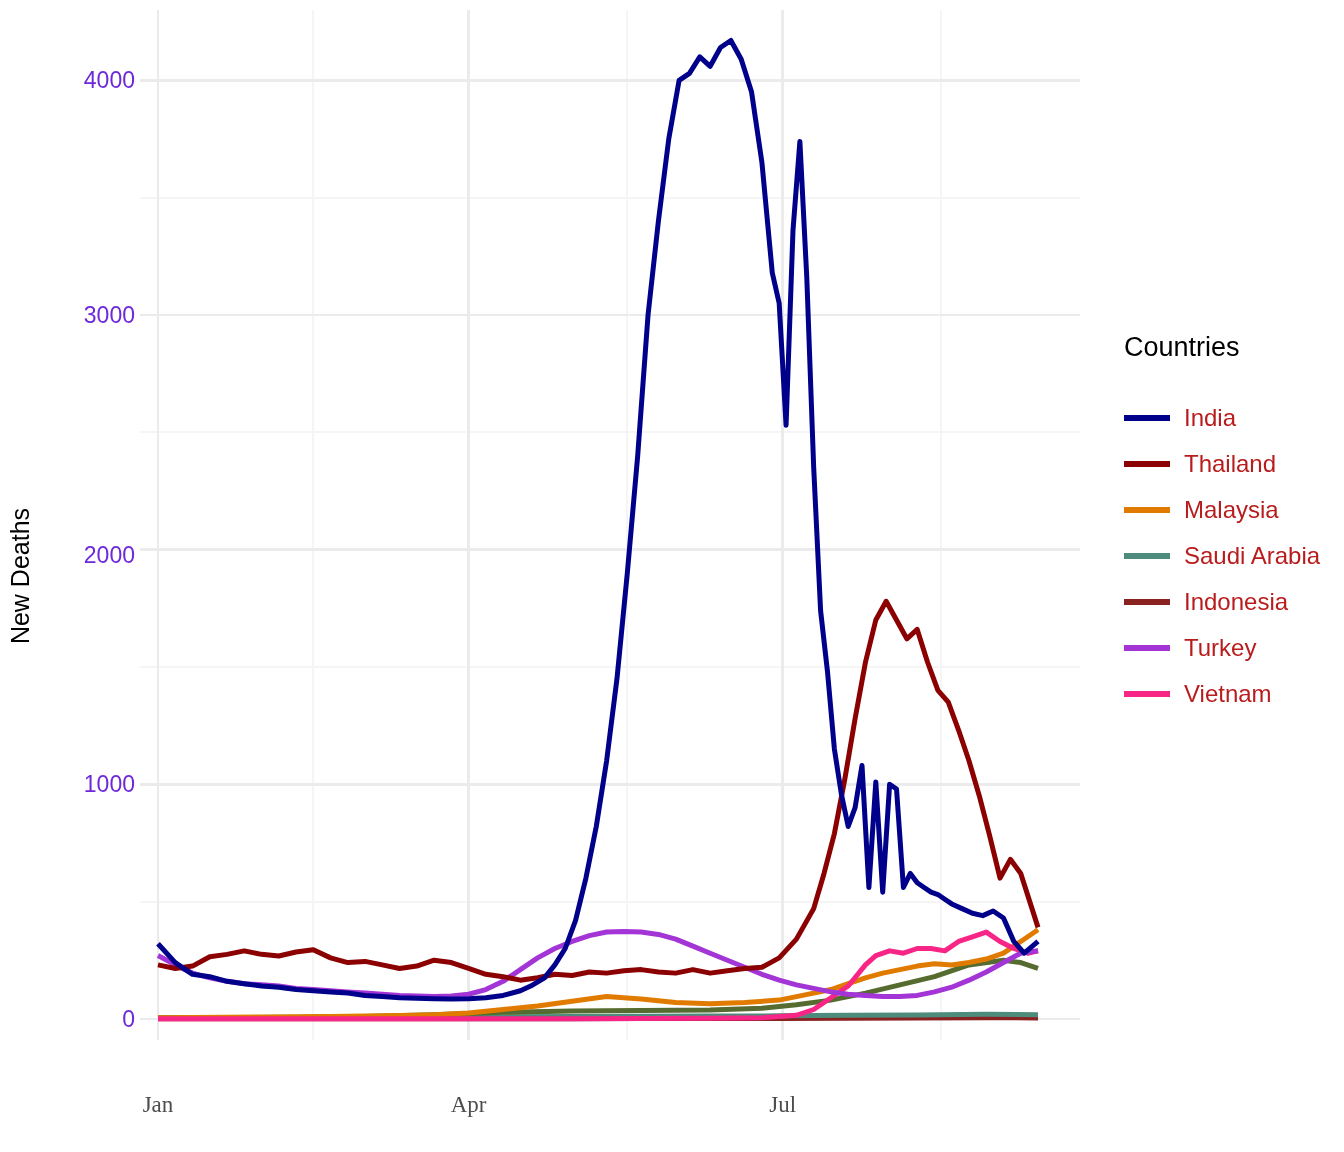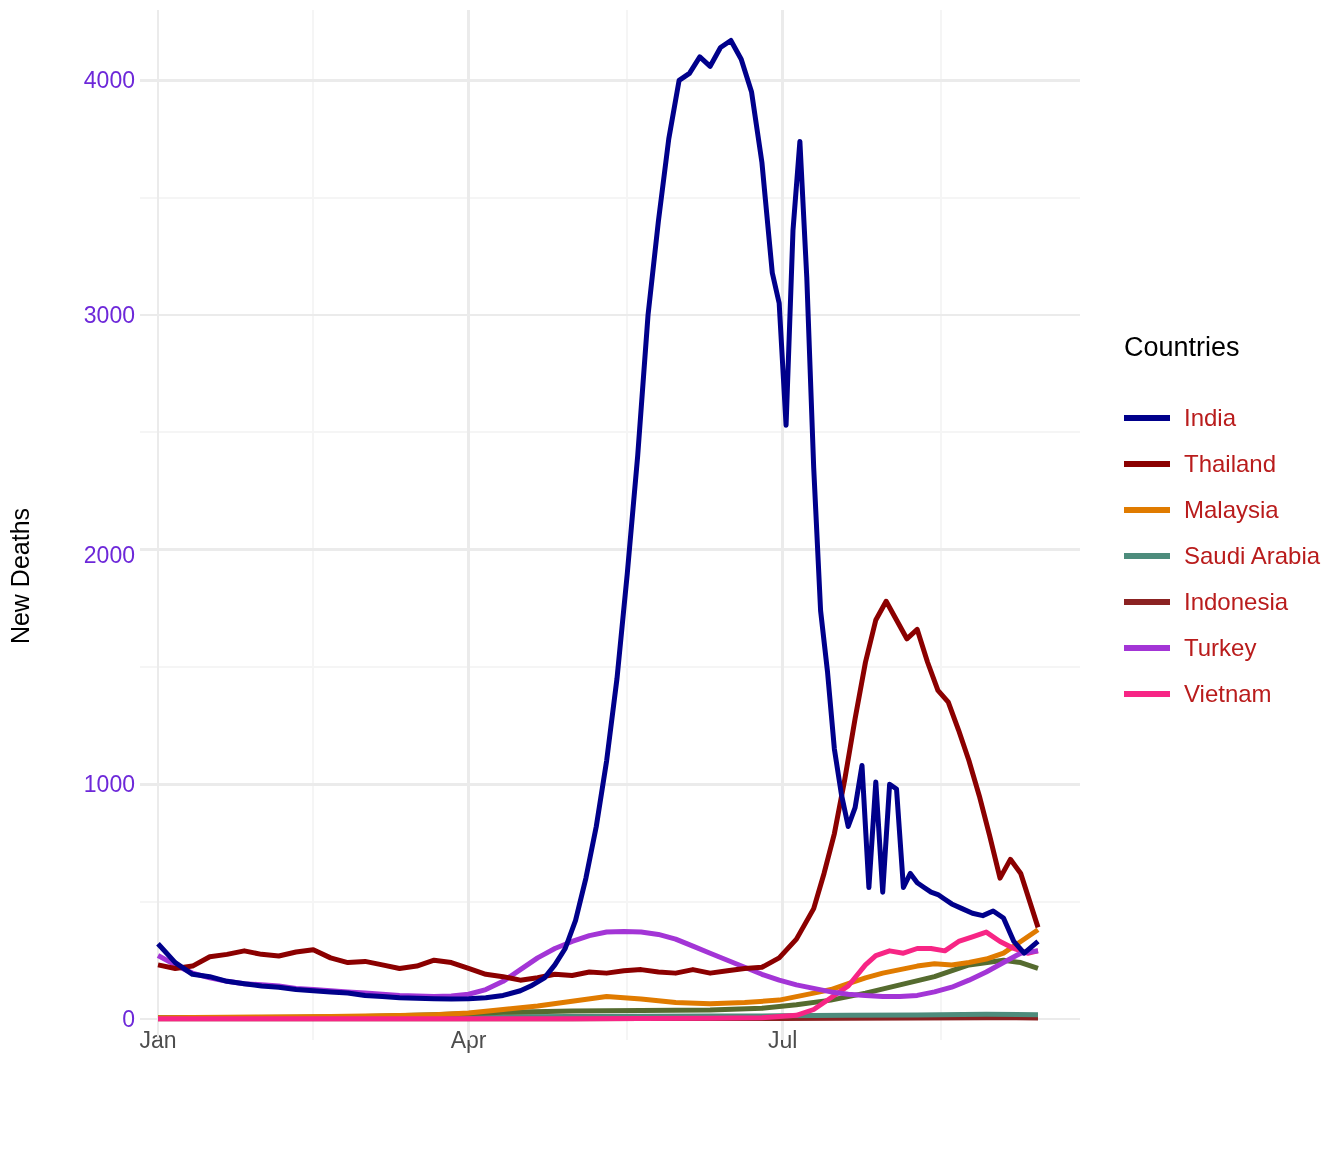--- a/index.html
+++ b/index.html
@@ -37,21 +37,21 @@
   }
   #ytick-wrap{position:absolute;left:25px;top:0;width:110px;height:1152px;}
   .xtick{
     position:absolute;
     top:0px;
     font-size:23px;
     color:#4d4d4d;
     transform:translateX(-50%);
     white-space:nowrap;
   }
-  #xtick-wrap{position:absolute;left:0px;top:1027px;width:1188px;height:40px;}
+  #xtick-wrap{position:absolute;left:0px;top:1092px;width:1188px;height:40px;font-family:Liberation Serif, serif;}
 
   
   #panel{
     position:absolute;
     left:140px;top:10px;
     width:940px;height:1030px;
   }
   #panel svg{display:block;width:100%;height:100%;}
 
   

